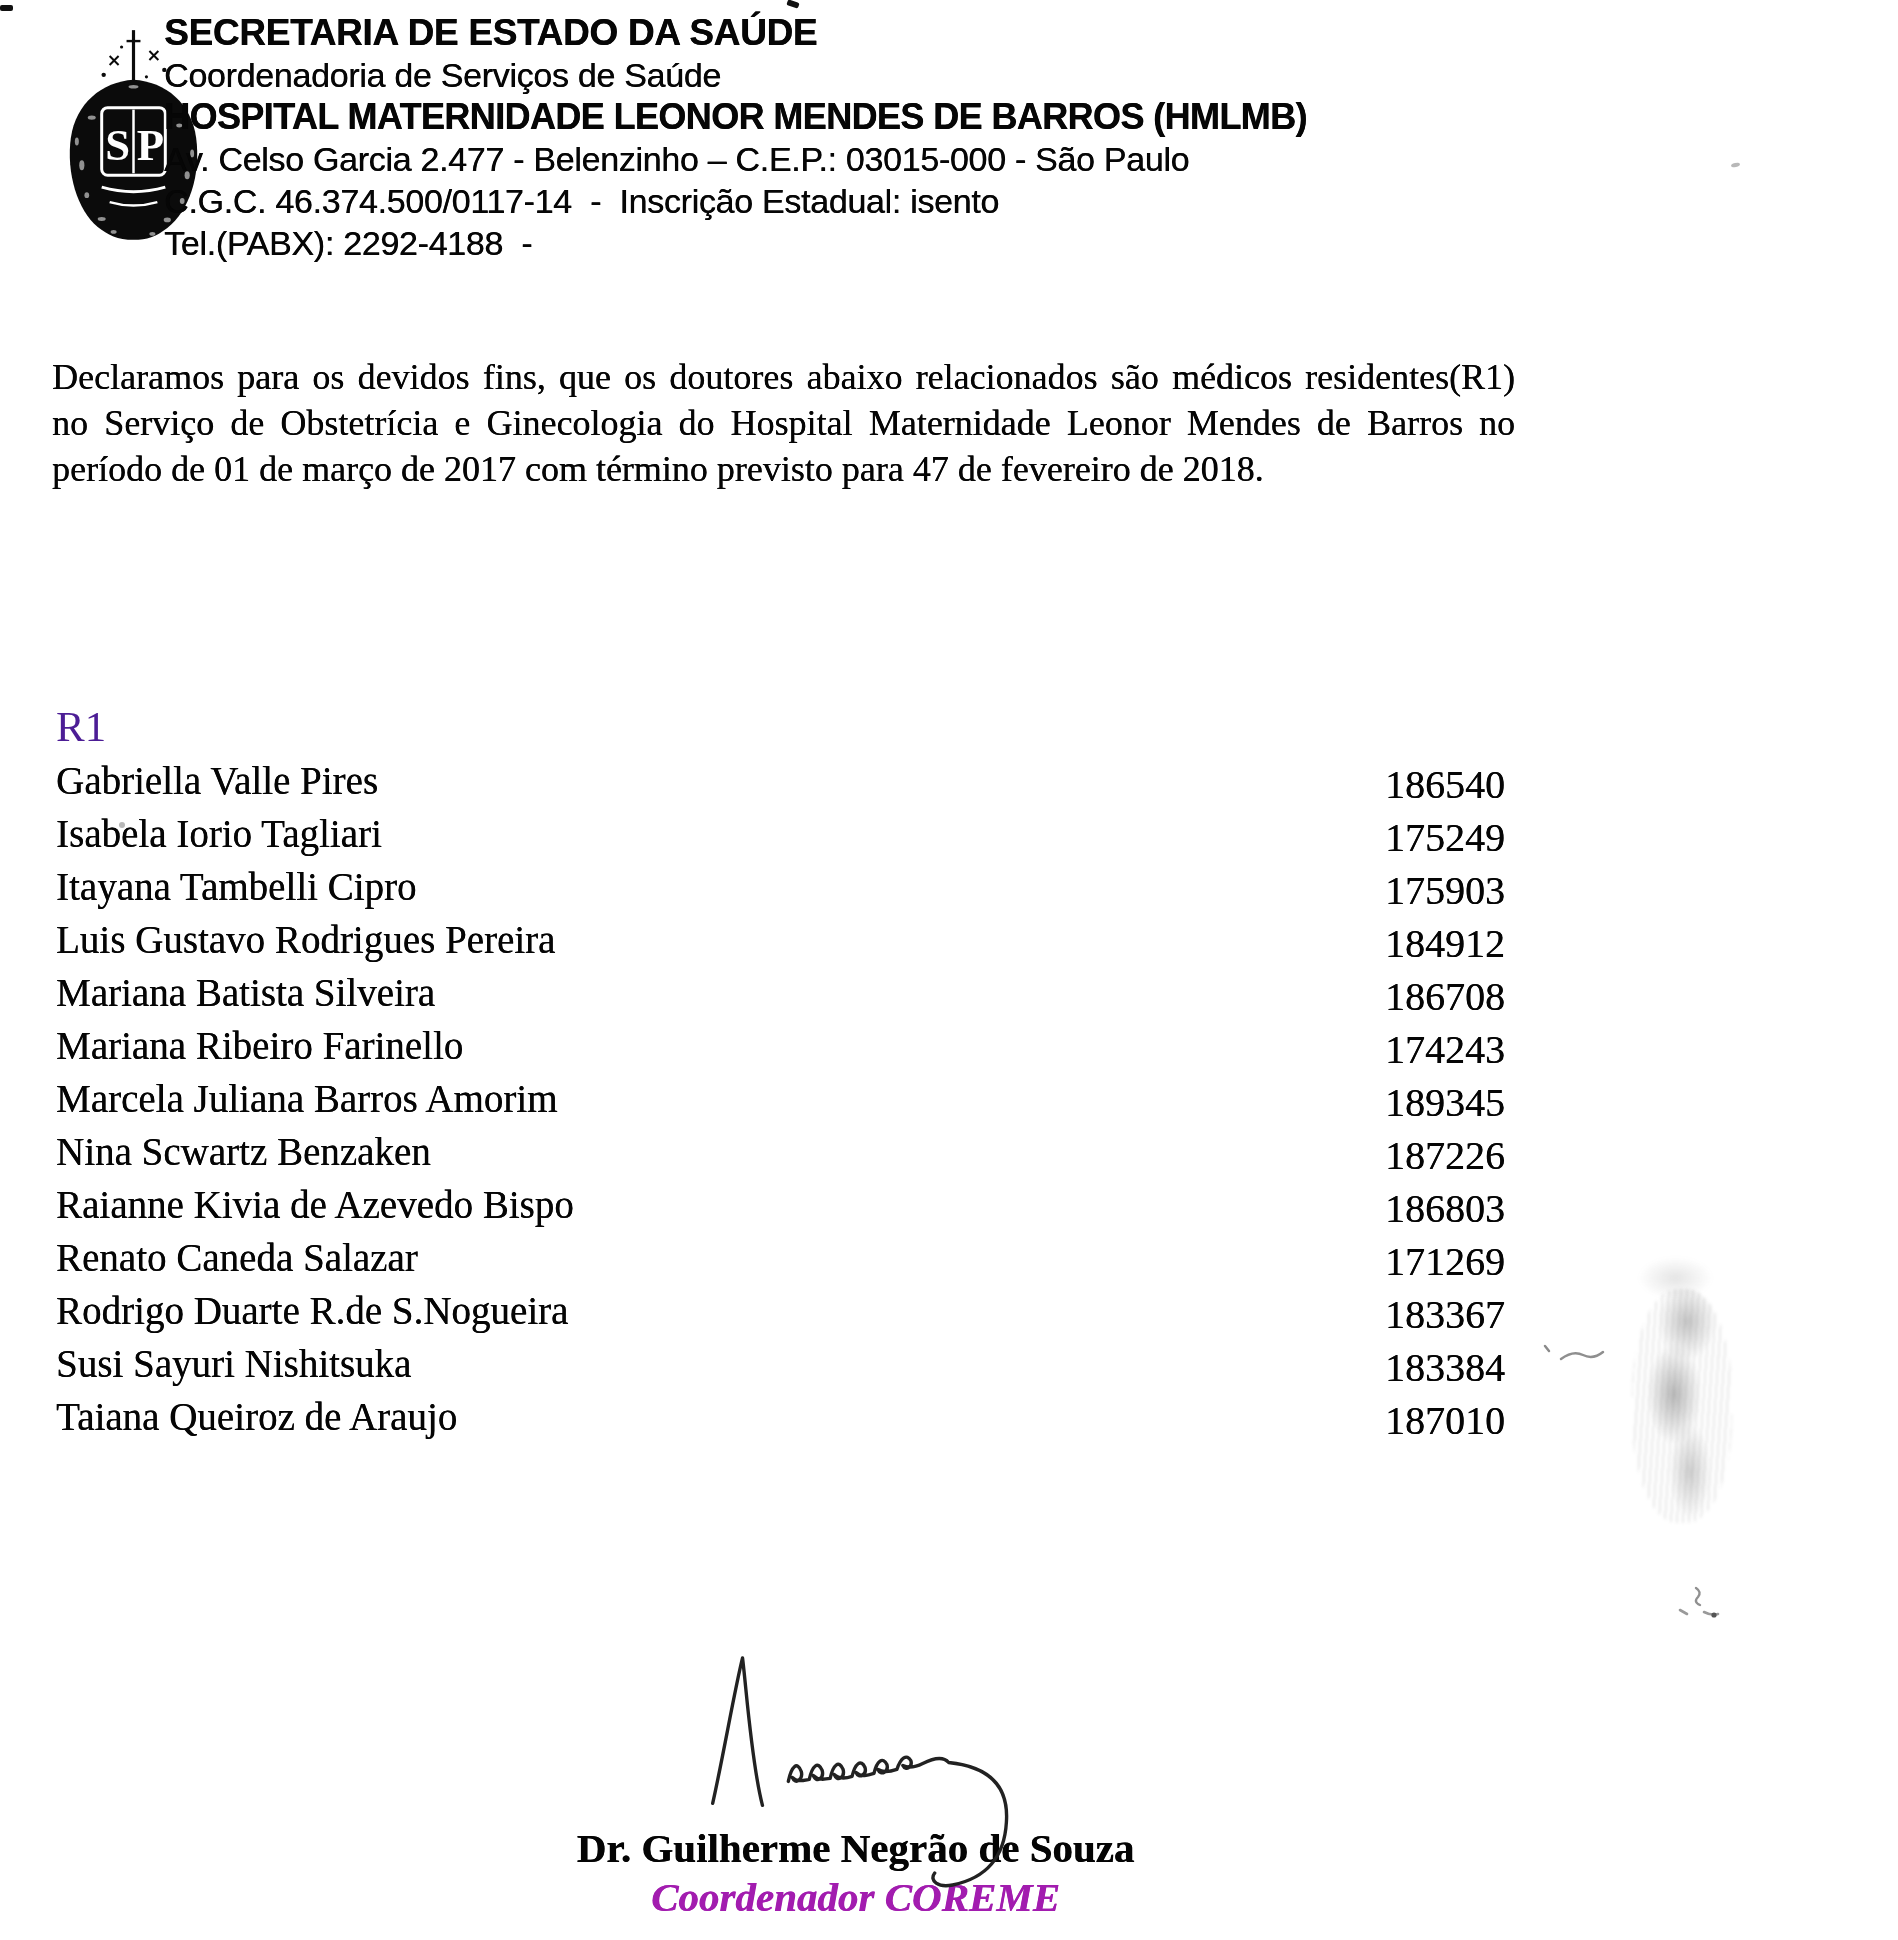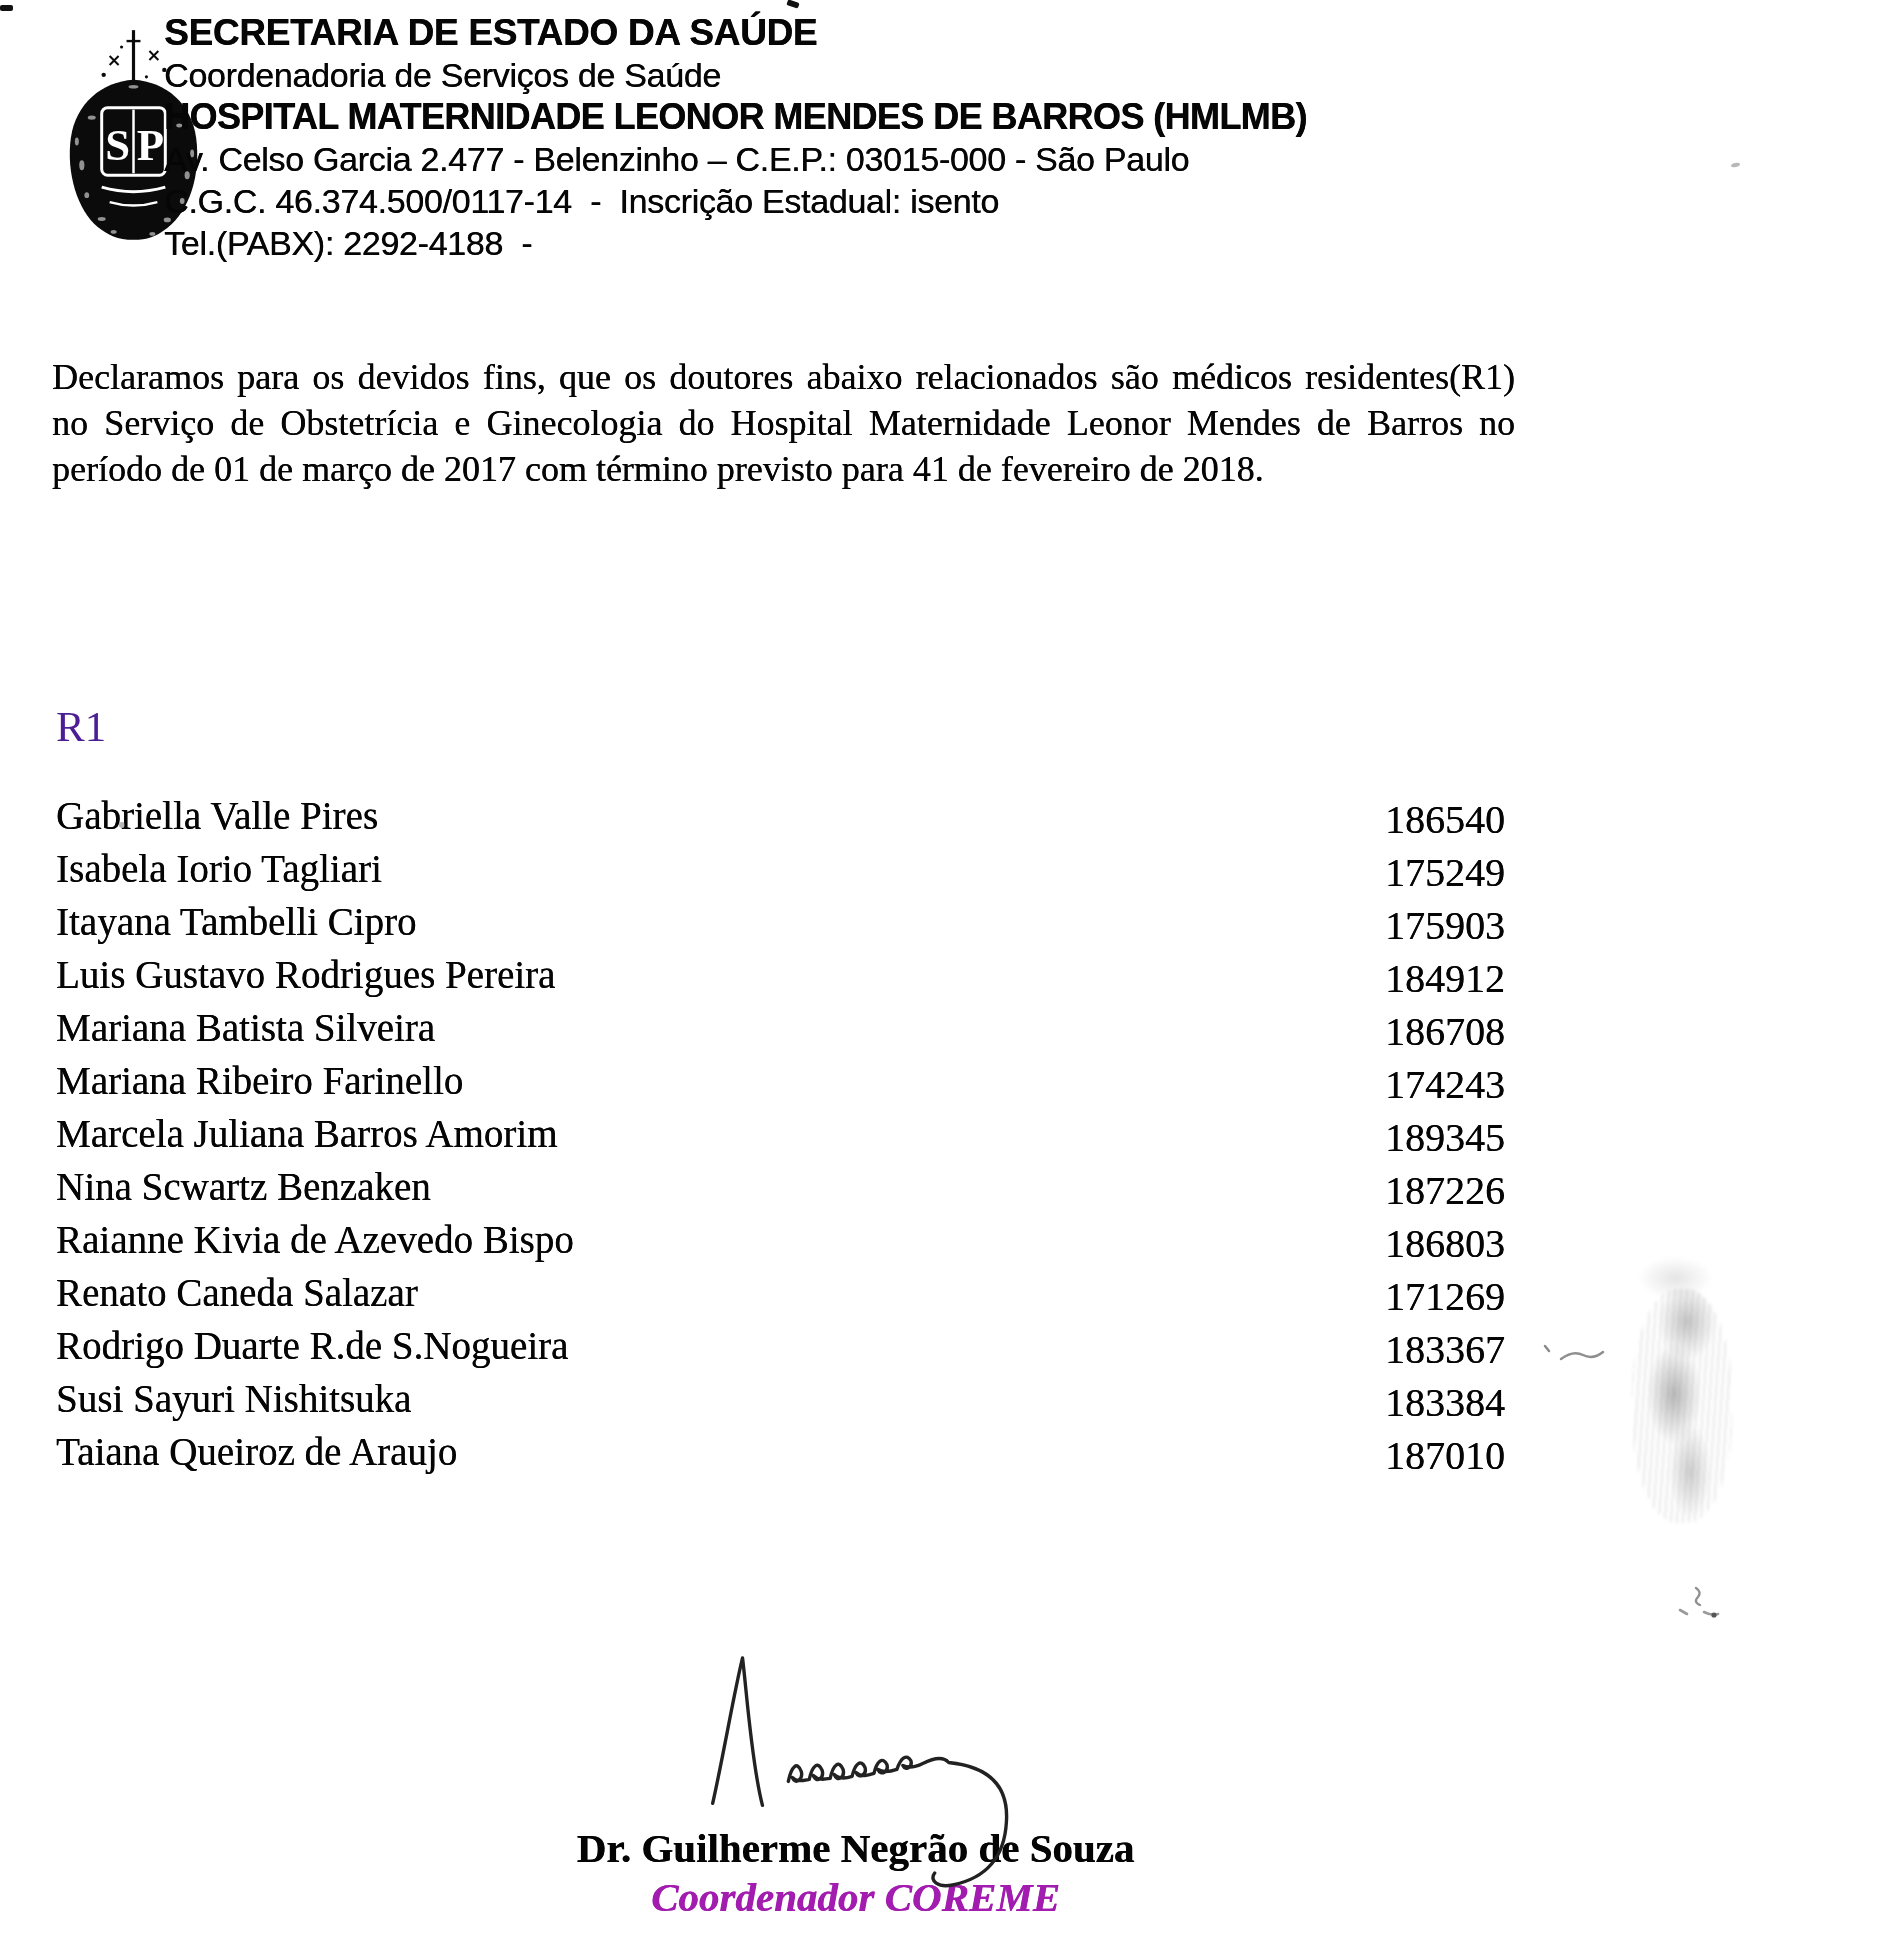--- a/index.html
+++ b/index.html
@@ -18,21 +18,21 @@
   .lh.b2{font-weight:bold;font-size:36px;letter-spacing:-0.6px;}
   
   .declaration{
     position:absolute;left:52px;top:354px;width:1463px;
     font-size:36px;line-height:46px;color:#050505;text-shadow:0.3px 0 0 currentColor;
   }
   .dline{white-space:nowrap;text-align:justify;text-align-last:justify;}
   .dline.last{text-align:left;text-align-last:auto;}
   
   .group-label{position:absolute;left:56px;top:702px;font-size:43px;font-weight:normal;color:#4c1d95;}
-  .rows{position:absolute;left:56px;top:793px;width:1632px;font-family:Liberation Serif, serif;}
+  .rows{position:absolute;left:56px;top:758px;width:1632px;font-family:Liberation Serif, serif;}
   .row{position:relative;height:53px;}
   .row .name{position:absolute;left:0;top:0;font-size:39px;color:#050505;text-shadow:0.3px 0 0 currentColor;white-space:nowrap;}
   .row .num{position:absolute;left:1329px;top:3px;font-size:40px;color:#050505;text-shadow:0.3px 0 0 currentColor;}
   
   .sig-svg{position:absolute;left:637px;top:1632px;z-index:3;pointer-events:none;}
   .sig-name{position:absolute;left:358px;top:1824px;width:995px;text-align:center;
     font-size:41px;font-weight:bold;color:#040404;text-shadow:0.4px 0 0 currentColor;z-index:2;}
   .sig-title{position:absolute;left:358px;top:1873px;width:995px;text-align:center;
     font-size:41px;font-weight:bold;color:#a21caf;text-shadow:0.4px 0 0 currentColor;z-index:2;font-style:italic;}
   
@@ -107,21 +107,21 @@
     <div class="lh">Coordenadoria de Serviços de Saúde</div>
     <div class="lh b2">HOSPITAL MATERNIDADE LEONOR MENDES DE BARROS (HMLMB)</div>
     <div class="lh">Av. Celso Garcia 2.477 - Belenzinho – C.E.P.: 03015-000 - São Paulo</div>
     <div class="lh">C.G.C. 46.374.500/0117-14&nbsp; -&nbsp; Inscrição Estadual: isento</div>
     <div class="lh">Tel.(PABX): 2292-4188&nbsp; -</div>
   </div>
 
   <div class="declaration">
     <div class="dline">Declaramos para os devidos fins, que os doutores abaixo relacionados são médicos residentes(R1)</div>
     <div class="dline">no Serviço de Obstetrícia e Ginecologia do Hospital Maternidade Leonor Mendes de Barros no</div>
-    <div class="dline last">período de 01 de março de 2017 com término previsto para 41 de fevereiro de 2018.</div>
+    <div class="dline last">período de 01 de março de 2017 com término previsto para 47 de fevereiro de 2018.</div>
   </div>
 
   <div class="group-label">R1</div>
 
   <div class="rows">
     <div class="row">
       <span class="name">Gabriella Valle Pires</span>
       <span class="num">186540</span>
     </div>
     <div class="row">

